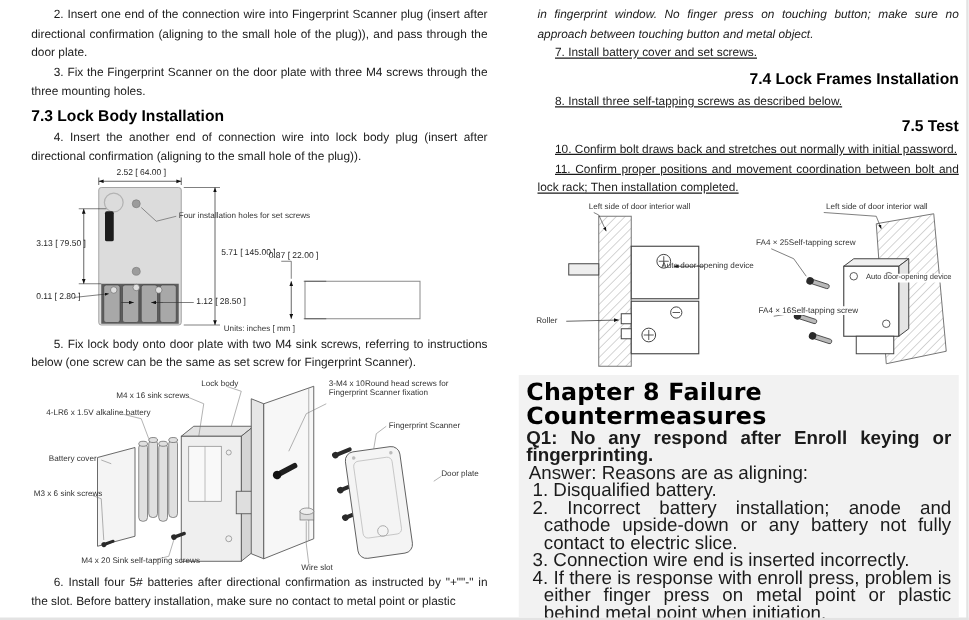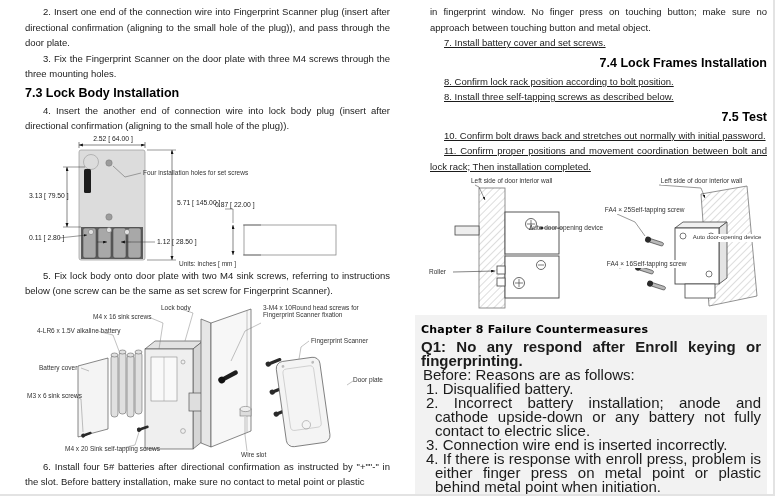--- a/index.html
+++ b/index.html
@@ -5,37 +5,37 @@
   html,body{margin:0;padding:0;background:#fff;}
   .page{position:relative;width:775px;height:496px;background:#fff;overflow:hidden;
         font-family:"Liberation Sans",sans-serif;color:#1b1b1b;
         border-right:2px solid #e3e3e3;border-bottom:2px solid #e3e3e3;box-sizing:border-box;}
   .col{position:absolute;top:4px;}
   .col-left{left:25px;width:365px;}
   .col-right{left:415px;width:352px;}
   p{margin:0;font-size:9.5px;line-height:15.5px;text-align:justify;}
   .step{text-indent:18px;}
   .step-r{padding-left:15px;text-indent:14px;text-decoration:underline;}
-  .cont{padding-left:15px;}
+  .cont{padding-left:15px;font-style:italic;}
   h2{margin:3px 0 2px 0;font-size:12.5px;line-height:16px;font-weight:bold;color:#000;}
   h2.r{margin:4px 0 3px 0;text-align:right;}
   .diagram{position:relative;}
   #diag1{width:335px;height:130px;margin:3px 0 1px 4px;}
   #diag2{width:360px;height:158px;margin:2px 0 0 -2px;}
   .diag-row{display:flex;gap:4px;margin:4px 0 2px 10px;}
   #diag3{width:180px;height:132px;}
   #diag4{width:166px;height:132px;}
   .dlabel{position:absolute;font-size:6.5px;line-height:7.5px;color:#333;white-space:nowrap;}
   .dlabel.wrap{white-space:normal;}
   .dlabel.bg{background:#fff;}
   .dim{font-size:6.8px;color:#222;}
   svg{position:absolute;left:0;top:0;}
   
   .ch8{background:#f2f2f2;margin-top:5px;padding:5px 6px 4px 6px;}
-  .ch8-title{font-family:"DejaVu Sans",sans-serif;font-weight:800;font-size:11px;
+  .ch8-title{font-family:"DejaVu Sans",sans-serif;font-weight:800;font-size:19px;
              line-height:19px;letter-spacing:.2px;color:#000;margin:0 0 1px 0;}
   .ch8 p{font-size:15px;line-height:14px;}
   .bold{font-weight:bold;}
   .hang{padding-left:14px;text-indent:-9px;}
   .ans{padding-left:2px;}
 </style>
 </head>
 <body>
 
 <div class="page">
@@ -204,21 +204,20 @@
       <span class="dlabel" style="left:218px;top:150px;">Wire slot</span>
     </div>
 
     <p class="step">6. Install four 5# batteries after directional confirmation as instructed by "+""-" in the slot. Before battery installation, make sure no contact to metal point or plastic</p>
   </div>
 
   <div class="col col-right">
     <p class="cont">in fingerprint window. No finger press on touching button; make sure no approach between touching button and metal object.</p>
     <p class="step-r">7. Install battery cover and set screws.</p>
     <h2 class="r">7.4 Lock Frames Installation</h2>
-    <p class="step-r">8. Confirm lock rack position according to bolt position.</p>
     <p class="step-r">8. Install three self-tapping screws as described below.</p>
     <h2 class="r">7.5 Test</h2>
     <p class="step-r">10. Confirm bolt draws back and stretches out normally with initial password.</p>
     <p class="step-r">11. Confirm proper positions and movement coordination between bolt and lock rack; Then installation completed.</p>
 
     <div class="diag-row">
 
       <div class="diagram" id="diag3">
         <svg width="180" height="132" viewBox="0 0 180 132">
           <defs>
@@ -293,21 +292,21 @@
         <span class="dlabel bg" style="left:56px;top:-1px;">Left side of door interior wall</span>
         <span class="dlabel bg" style="left:0px;top:28px;">FA4 × 25Self-tapping screw</span>
         <span class="dlabel bg" style="left:88px;top:56px;font-size:6px;">Auto door-opening device</span>
         <span class="dlabel bg" style="left:2px;top:82px;">FA4 × 16Self-tapping screw</span>
       </div>
     </div>
 
     <div class="ch8">
       <div class="ch8-title">Chapter 8 Failure Countermeasures</div>
       <p class="bold">Q1: No any respond after Enroll keying or fingerprinting.</p>
-      <p class="ans">Before: Reasons are as follows:</p>
+      <p class="ans">Answer: Reasons are as aligning:</p>
       <p class="hang">1. Disqualified battery.</p>
       <p class="hang">2. Incorrect battery installation; anode and cathode upside-down or any battery not fully contact to electric slice.</p>
       <p class="hang">3. Connection wire end is inserted incorrectly.</p>
       <p class="hang">4. If there is response with enroll press, problem is either finger press on metal point or plastic behind metal point when initiation.</p>
       <p class="bold">Solutions:</p>
       <p class="hang">2. Focus on checking the installation and connection of anode and cathode of each battery; to ensure full contact between electric slice and batteries; move the electric</p>
     </div>
   </div>
 </div>
 

